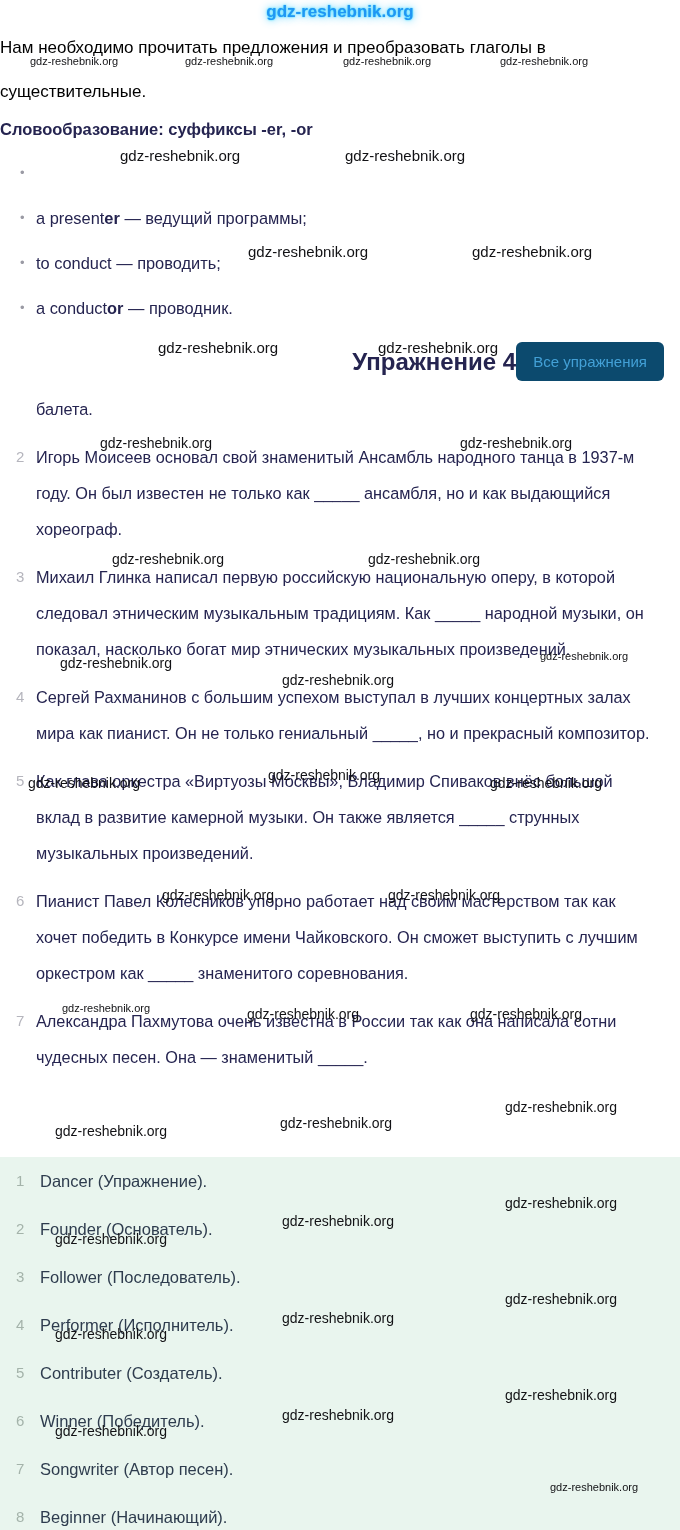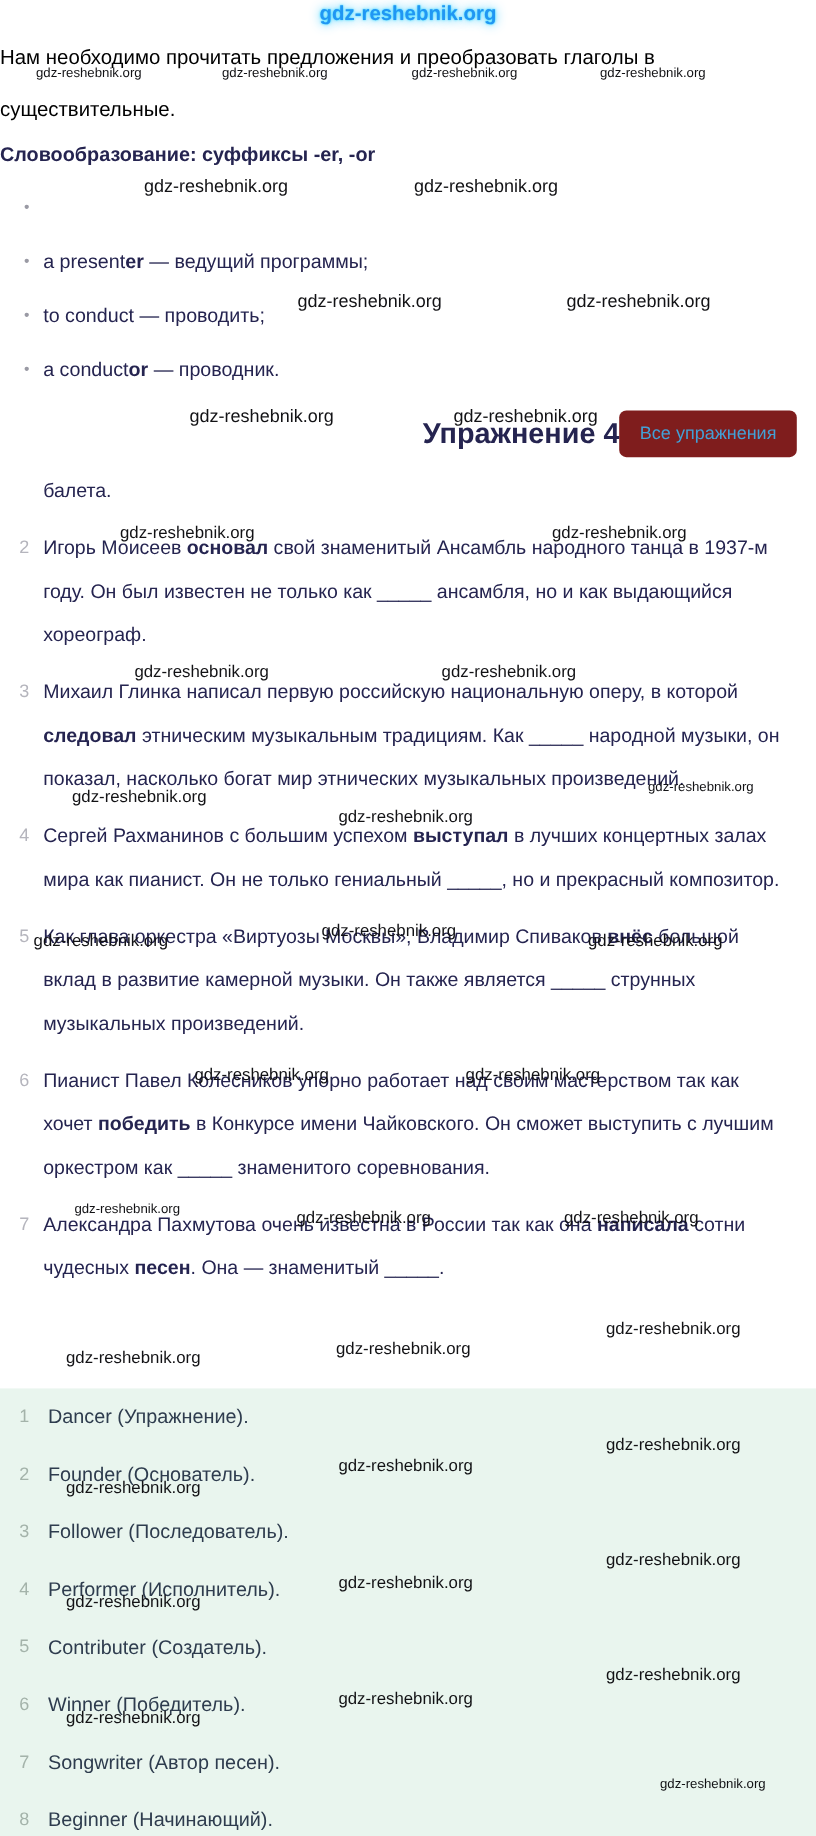--- a/index.html
+++ b/index.html
@@ -7,26 +7,26 @@
   body{height:1530px;position:relative;background:#ffffff;font-family:"Liberation Sans",sans-serif;color:#252450;overflow:hidden}
   .content{position:relative;padding-top:26px;height:1157px;overflow:hidden}
   .intro{font-size:17px;line-height:44px;max-width:610px;color:#000000}
   .wf-heading{font-size:16.5px;line-height:26px;margin-top:2px;font-weight:700;color:#252450}
   .vocab-list{margin-top:20px}
   .vocab-item{display:flex;padding-left:20px;margin-bottom:23px;line-height:22px;font-size:16.4px}
   .bullet{color:#9a9aa4;flex:0 0 16px;font-size:13px;line-height:22px}
   .vocab-item b{font-weight:700}
   .ex-header{display:flex;justify-content:flex-end;align-items:center;padding-right:16px}
   .ex-title{font-size:24px;font-weight:800;line-height:36px;color:#252450}
-  .all-btn{background:#7f1d1d;color:#43a0d6;border:none;border-radius:6px;font-family:inherit;font-size:15px;font-weight:500;padding:11px 17px;cursor:pointer}
+  .all-btn{background:#0c4a6e;color:#43a0d6;border:none;border-radius:6px;font-family:inherit;font-size:15px;font-weight:500;padding:11px 17px;cursor:pointer}
   .ex-list{margin-top:10px}
   .ex-item{display:flex;margin-bottom:12px}
   .ex-num{flex:0 0 20px;margin-left:16px;font-size:15px;color:#b5b5bd;line-height:36px}
   .ex-text{flex:1;font-size:16.3px;line-height:36px;padding-right:22px;color:#252450}
-  .ex-text b{font-weight:700}
+  .ex-text b{font-weight:400}
   .answers{position:absolute;left:0;top:1157px;width:680px;height:373px;background:#e9f5ee;padding-top:13px;z-index:3}
   .ans-item{display:flex;padding-left:16px;margin-bottom:26px;line-height:22px}
   .ans-num{flex:0 0 16px;margin-right:8px;font-size:15px;color:#a4b3aa}
   .ans-text{font-size:16.5px;color:#2e3c4e}
   .wm-layer{position:absolute;inset:0;pointer-events:none;z-index:6}
   .wm{position:absolute;color:#121215;font-weight:500;white-space:nowrap}
   .wm-top{position:absolute;top:2px;left:0;width:100%;text-align:center;font-size:17px;font-weight:600;color:#2196f3;
     text-shadow:0 0 2px rgba(0,210,255,.9),0 0 9px rgba(0,190,255,.8);z-index:7;pointer-events:none}
 </style>
 </head>

